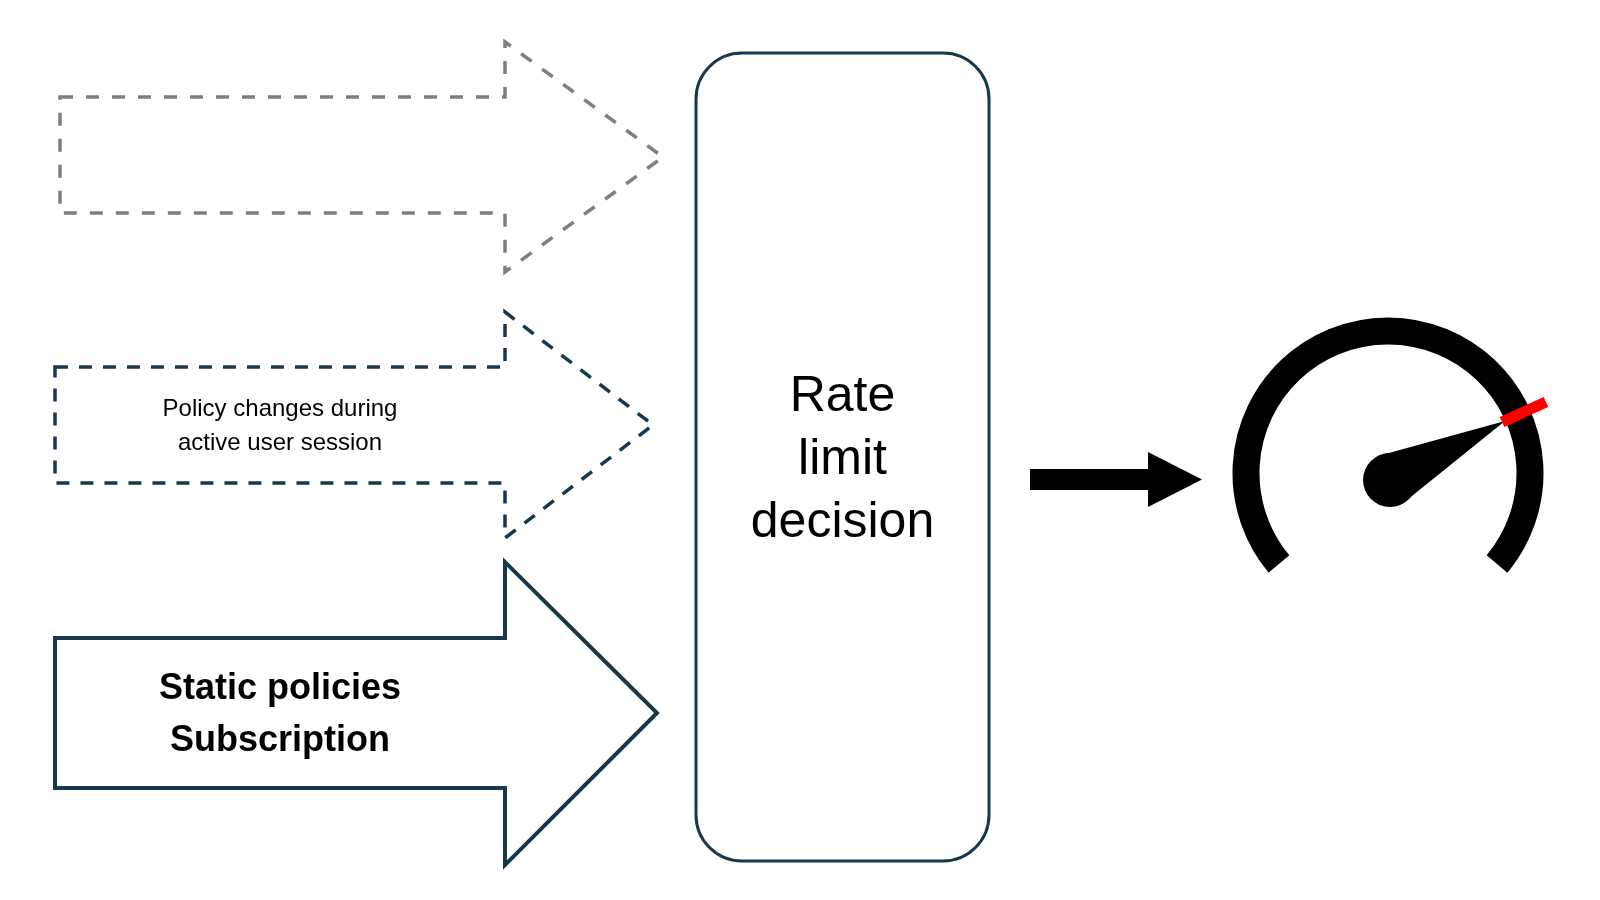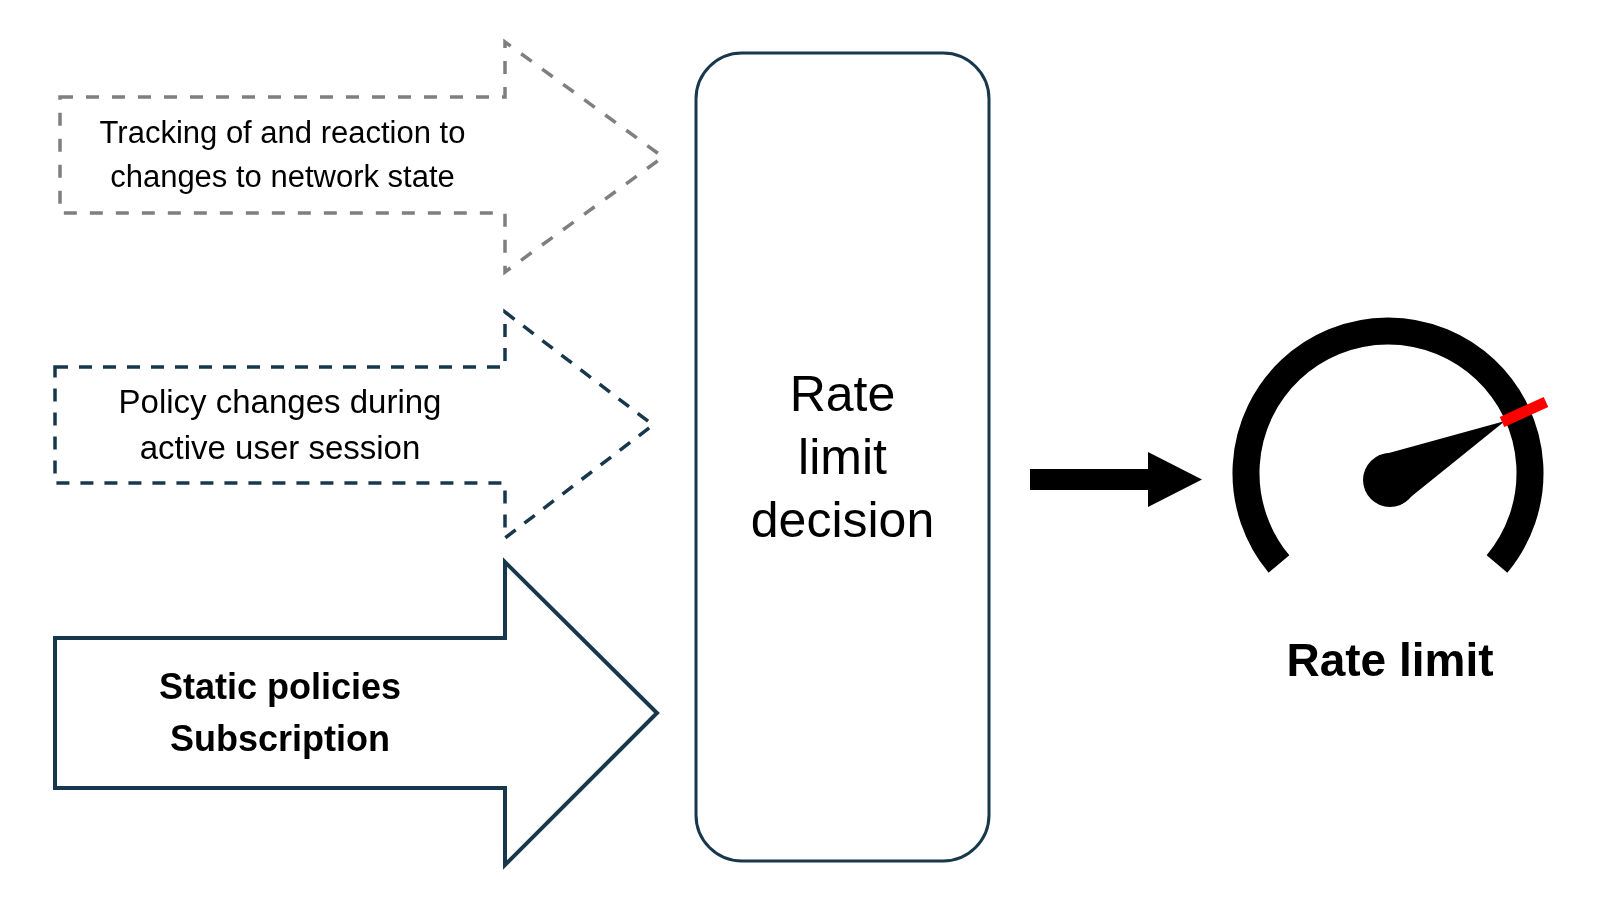--- a/index.html
+++ b/index.html
@@ -15,21 +15,21 @@
   .label {
     position: absolute;
     display: flex;
     align-items: center;
     justify-content: center;
     text-align: center;
     white-space: pre-line;
     color: #000000;
   }
   .label-input-1 { left: 60px;  top: 97px;  width: 445px; height: 116px; font-size: 31px; line-height: 1.42; }
-  .label-input-2 { left: 55px;  top: 367px; width: 450px; height: 116px; font-size: 33px; line-height: 1.40; }
+  .label-input-2 { left: 55px;  top: 367px; width: 450px; height: 116px; font-size: 24px; line-height: 1.40; }
   .label-input-3 { left: 55px;  top: 638px; width: 450px; height: 150px; font-size: 36px; line-height: 1.45; font-weight: bold; }
   .label-process { left: 695px; top: 52px;  width: 295px; height: 810px; font-size: 50px; line-height: 1.26; }
   .label-gauge   { left: 1230px; top: 628px; width: 320px; height: 64px; font-size: 46px; font-weight: bold; }
 </style>
 </head>
 <body>
 
 <div class="canvas">
 
   <svg width="1600" height="900" viewBox="0 0 1600 900">
@@ -45,28 +45,25 @@
     <polygon points="1030,469 1148,469 1148,452 1202,479.5 1148,507 1148,490 1030,490" fill="#000000"></polygon>
 
     <g>
       <path d="M 1279 564 A 142 142 0 1 1 1497 564" fill="none" stroke="#000000" stroke-width="27"></path>
       <circle cx="1390" cy="480" r="27" fill="#000000"></circle>
       <polygon points="1378,456 1505,421 1402,504" fill="#000000"></polygon>
       <line x1="1502" y1="422" x2="1546" y2="402" stroke="#ff0000" stroke-width="11"></line>
     </g>
   </svg>
 
-  <div class="label label-input-1">Tracking of and reaction to
-changes to network state</div>
 
   <div class="label label-input-2">Policy changes during
 active user session</div>
 
   <div class="label label-input-3">Static policies
 Subscription</div>
 
   <div class="label label-process">Rate
 limit
 decision</div>
 
-  <div class="label label-gauge">Rate limit</div>
 
 </div>
 
 </body></html>

